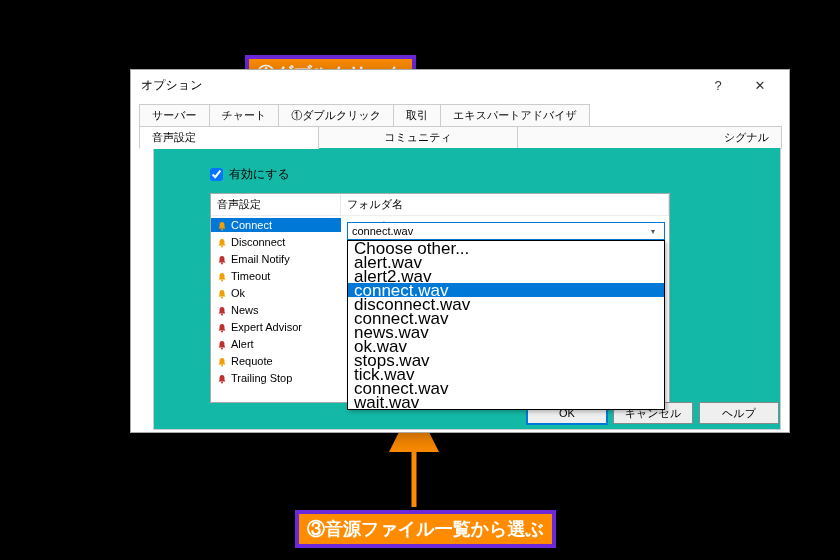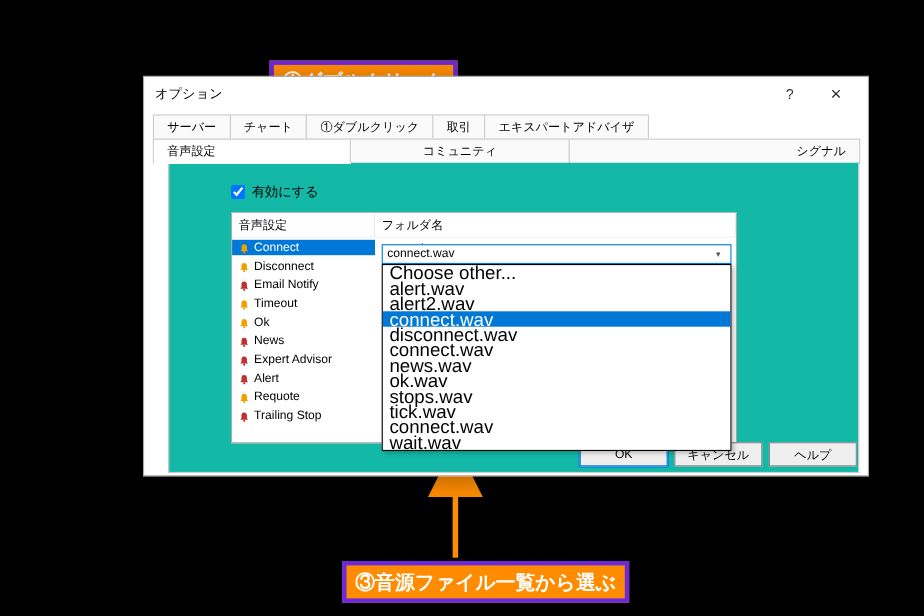--- a/index.html
+++ b/index.html
@@ -181,21 +181,21 @@
 <div class="annot" style="left:545px; top:110px;">②プルダウンメニュー</div>
 <svg class="arrow-annot" style="left:680px; top:138px;" width="40" height="100">
   <defs>
       <marker id="ah2" markerWidth="10" markerHeight="10" refX="5" refY="5" orient="auto">
         <polygon points="0,0 10,5 0,10" fill="#ff8c00"></polygon>
       </marker>
     </defs>
   <line x1="20" y1="0" x2="20" y2="85" stroke="#ff8c00" stroke-width="5" marker-end="url(#ah2)"></line>
 </svg>
 
-<div class="annot" style="left:311px; top:510px;">③音源ファイル一覧から選ぶ</div>
+<div class="annot" style="left:295px; top:510px;">③音源ファイル一覧から選ぶ</div>
 <svg class="arrow-annot" style="left:394px; top:422px;" width="40" height="90">
   <defs>
       <marker id="ah3" markerWidth="10" markerHeight="10" refX="5" refY="5" orient="auto">
         <polygon points="0,0 10,5 0,10" fill="#ff8c00"></polygon>
       </marker>
     </defs>
   <line x1="20" y1="85" x2="20" y2="5" stroke="#ff8c00" stroke-width="5" marker-end="url(#ah3)"></line>
 </svg>
 
 <div class="annot-box" style="left:354px; top:227px; width:345px; height:20px;"></div>

